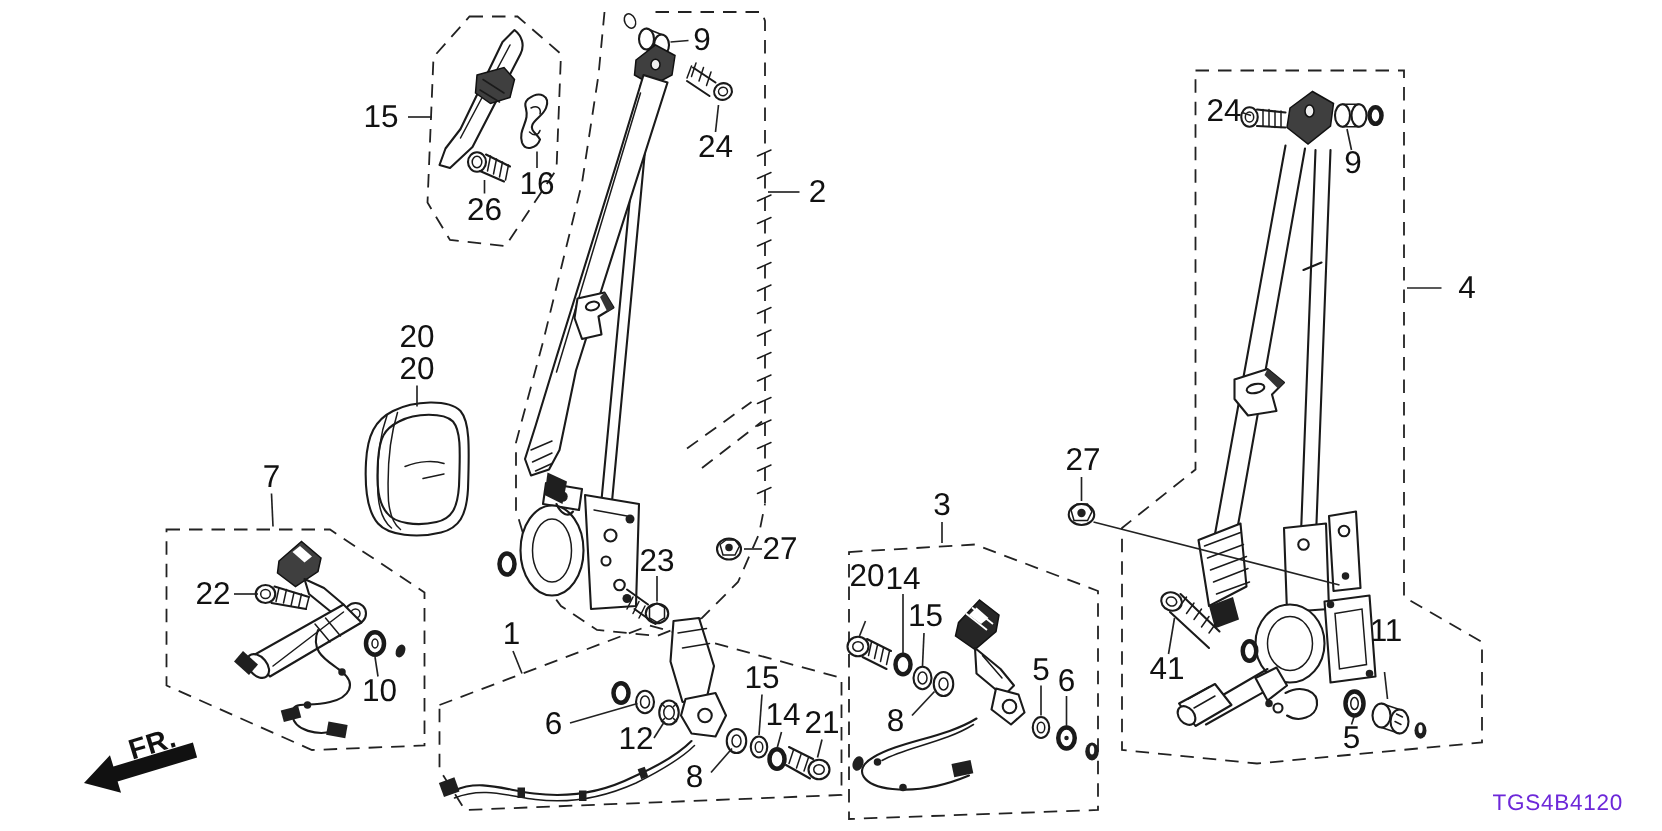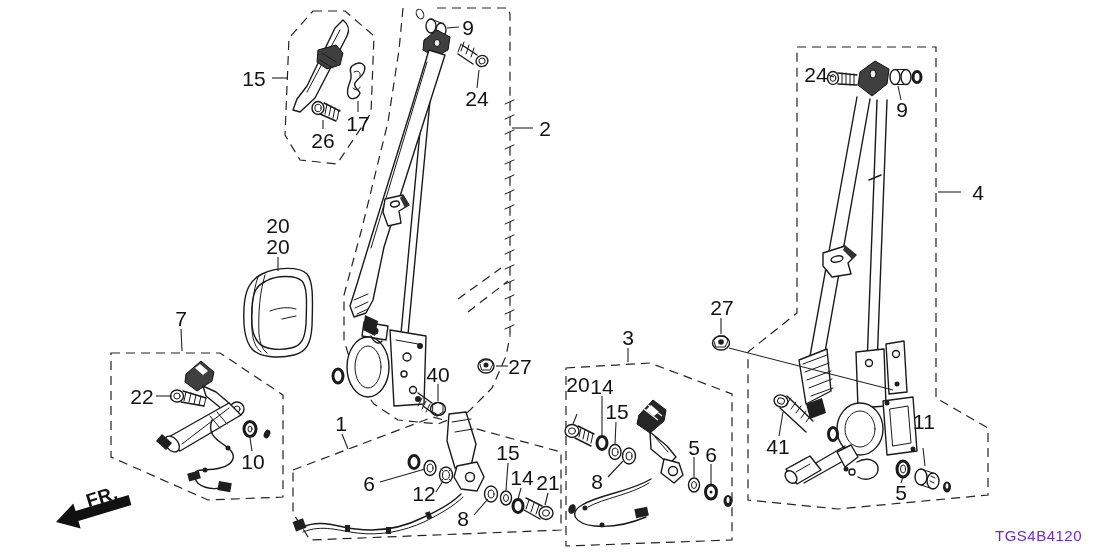--- a/index.html
+++ b/index.html
@@ -305,31 +305,31 @@
     <path class="ldr" d="M923,448 L925,466"></path>
     <path class="ldr" d="M901,483 L903,477"></path>
   </g>
 
   <g>
     <polygon fill="#111" points="128.6,495 75.6,511 73.3,503.5 56,522 80.7,528.5 78.4,521 131.4,505"></polygon>
   </g>
 </svg>
 
 <div class="callout" style="left:254px;top:78px">15</div>
-<div class="callout" style="left:358px;top:123px">17</div>
+<div class="callout" style="left:358px;top:123px">16</div>
 <div class="callout" style="left:323px;top:140px">26</div>
 <div class="callout" style="left:468px;top:27px">9</div>
 <div class="callout" style="left:477px;top:98px">24</div>
 <div class="callout" style="left:545px;top:128px">2</div>
 <div class="callout" style="left:278px;top:225px">20</div>
 <div class="callout" style="left:278px;top:246px">20</div>
 <div class="callout" style="left:181px;top:318px">7</div>
 <div class="callout" style="left:142px;top:396px">22</div>
 <div class="callout" style="left:253px;top:461px">10</div>
-<div class="callout" style="left:438px;top:374px">40</div>
+<div class="callout" style="left:438px;top:374px">23</div>
 <div class="callout" style="left:520px;top:366px">27</div>
 <div class="callout" style="left:341px;top:423px">1</div>
 <div class="callout" style="left:369px;top:483px">6</div>
 <div class="callout" style="left:424px;top:493px">12</div>
 <div class="callout" style="left:463px;top:518px">8</div>
 <div class="callout" style="left:508px;top:452px">15</div>
 <div class="callout" style="left:522px;top:477px">14</div>
 <div class="callout" style="left:548px;top:482px">21</div>
 <div class="callout" style="left:628px;top:337px">3</div>
 <div class="callout" style="left:578px;top:384px">20</div>

